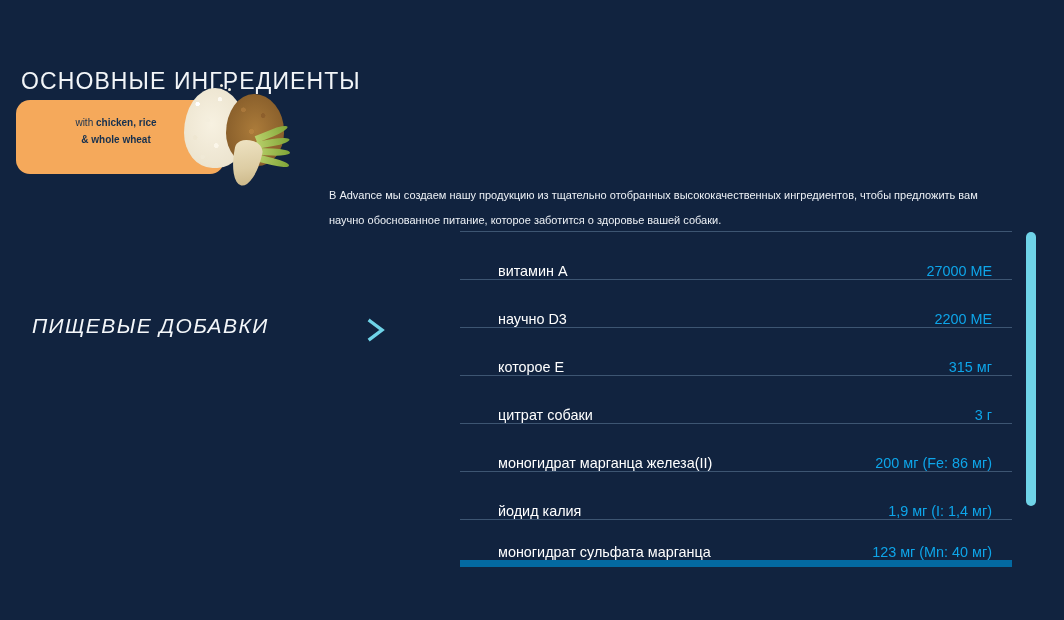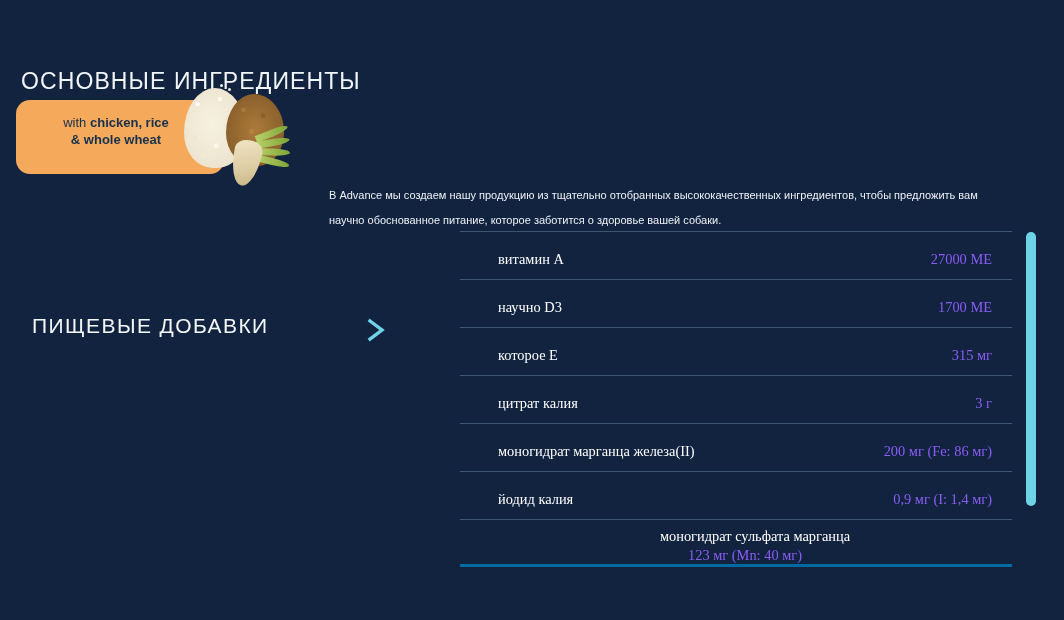--- a/index.html
+++ b/index.html
@@ -47,21 +47,21 @@
     left: 0; top: 12px;
     width: 208px; height: 74px;
     background: #f5a council;
     background: #f5a95b;
     border-radius: 14px;
   }
   .badge-text {
     position: absolute;
     left: 14px; top: 26px;
     width: 172px;
-    font-size: 13px;
+    font-size: 10px;
     line-height: 17px;
     color: #16304f;
     text-align: center;
     font-weight: 400;
   }
   .badge-text b { font-weight: 700; }
 
   
   .food {
     position: absolute;
@@ -130,21 +130,21 @@
     font-size: 11px;
     line-height: 25px;
     color: #edf1f6;
     font-weight: 400;
   }
 
   
   .section-row {
     position: absolute;
     left: 0; top: 310px;
-    width: 440px; height: 42px;
+    width: 440px; height: 42px; font-style: italic;
   }
   .section-title {
     position: absolute;
     left: 32px; top: 4px;
     font-size: 21px;
     letter-spacing: 1.4px;
     color: #f4f7fa;
     white-space: nowrap;
   }
   .chevron {
@@ -158,35 +158,34 @@
   .table {
     position: absolute;
     left: 460px; top: 231px;
     width: 552px;
   }
   .trow {
     position: relative;
     height: 48px;
     border-top: 1px solid #3d5572;
     display: flex;
-    align-items: center;
+    align-items: flex-end;
     justify-content: space-between;
-    padding: 8px 0 0 38px;
-    font-family: Liberation Serif, serif;
-  }
-  .trow:last-child { border-bottom: 3px solid #0369a1; flex-direction: column; }
+    padding: 0 0 0 38px;
+  }
+  .trow:last-child { border-bottom: 7px solid #0369a1; }
   .tname {
     font-size: 14.4px;
     color: #ffffff;
     font-weight: 400;
     white-space: nowrap;
   }
   .tval {
     font-size: 14.4px;
-    color: #8b5cf6;
+    color: #0ea5e9;
     font-weight: 400;
     white-space: nowrap;
     text-align: right;
     padding-right: 20px;
   }
 
   
   .scroll-track {
     position: absolute;
     left: 1026px; top: 0;
@@ -244,37 +243,37 @@
   </div>
 </div>
 
 <div class="table" id="additives-table">
     <div class="trow">
       <div class="tname">витамин A</div>
       <div class="tval">27000 МЕ</div>
     </div>
     <div class="trow">
       <div class="tname">научно D3</div>
-      <div class="tval">1700 МЕ</div>
+      <div class="tval">2200 МЕ</div>
     </div>
     <div class="trow">
       <div class="tname">которое E</div>
       <div class="tval">315 мг</div>
     </div>
     <div class="trow">
-      <div class="tname">цитрат калия</div>
+      <div class="tname">цитрат собаки</div>
       <div class="tval">3 г</div>
     </div>
     <div class="trow">
       <div class="tname">моногидрат марганца железа(II)</div>
       <div class="tval">200 мг (Fe: 86 мг)</div>
     </div>
     <div class="trow">
       <div class="tname">йодид калия</div>
-      <div class="tval">0,9 мг (I: 1,4 мг)</div>
+      <div class="tval">1,9 мг (I: 1,4 мг)</div>
     </div>
     <div class="trow">
       <div class="tname">моногидрат сульфата марганца</div>
       <div class="tval">123 мг (Mn: 40 мг)</div>
     </div>
   </div>
 
 <div class="scroll-track"></div>
 <div class="scroll-thumb"></div>
 

